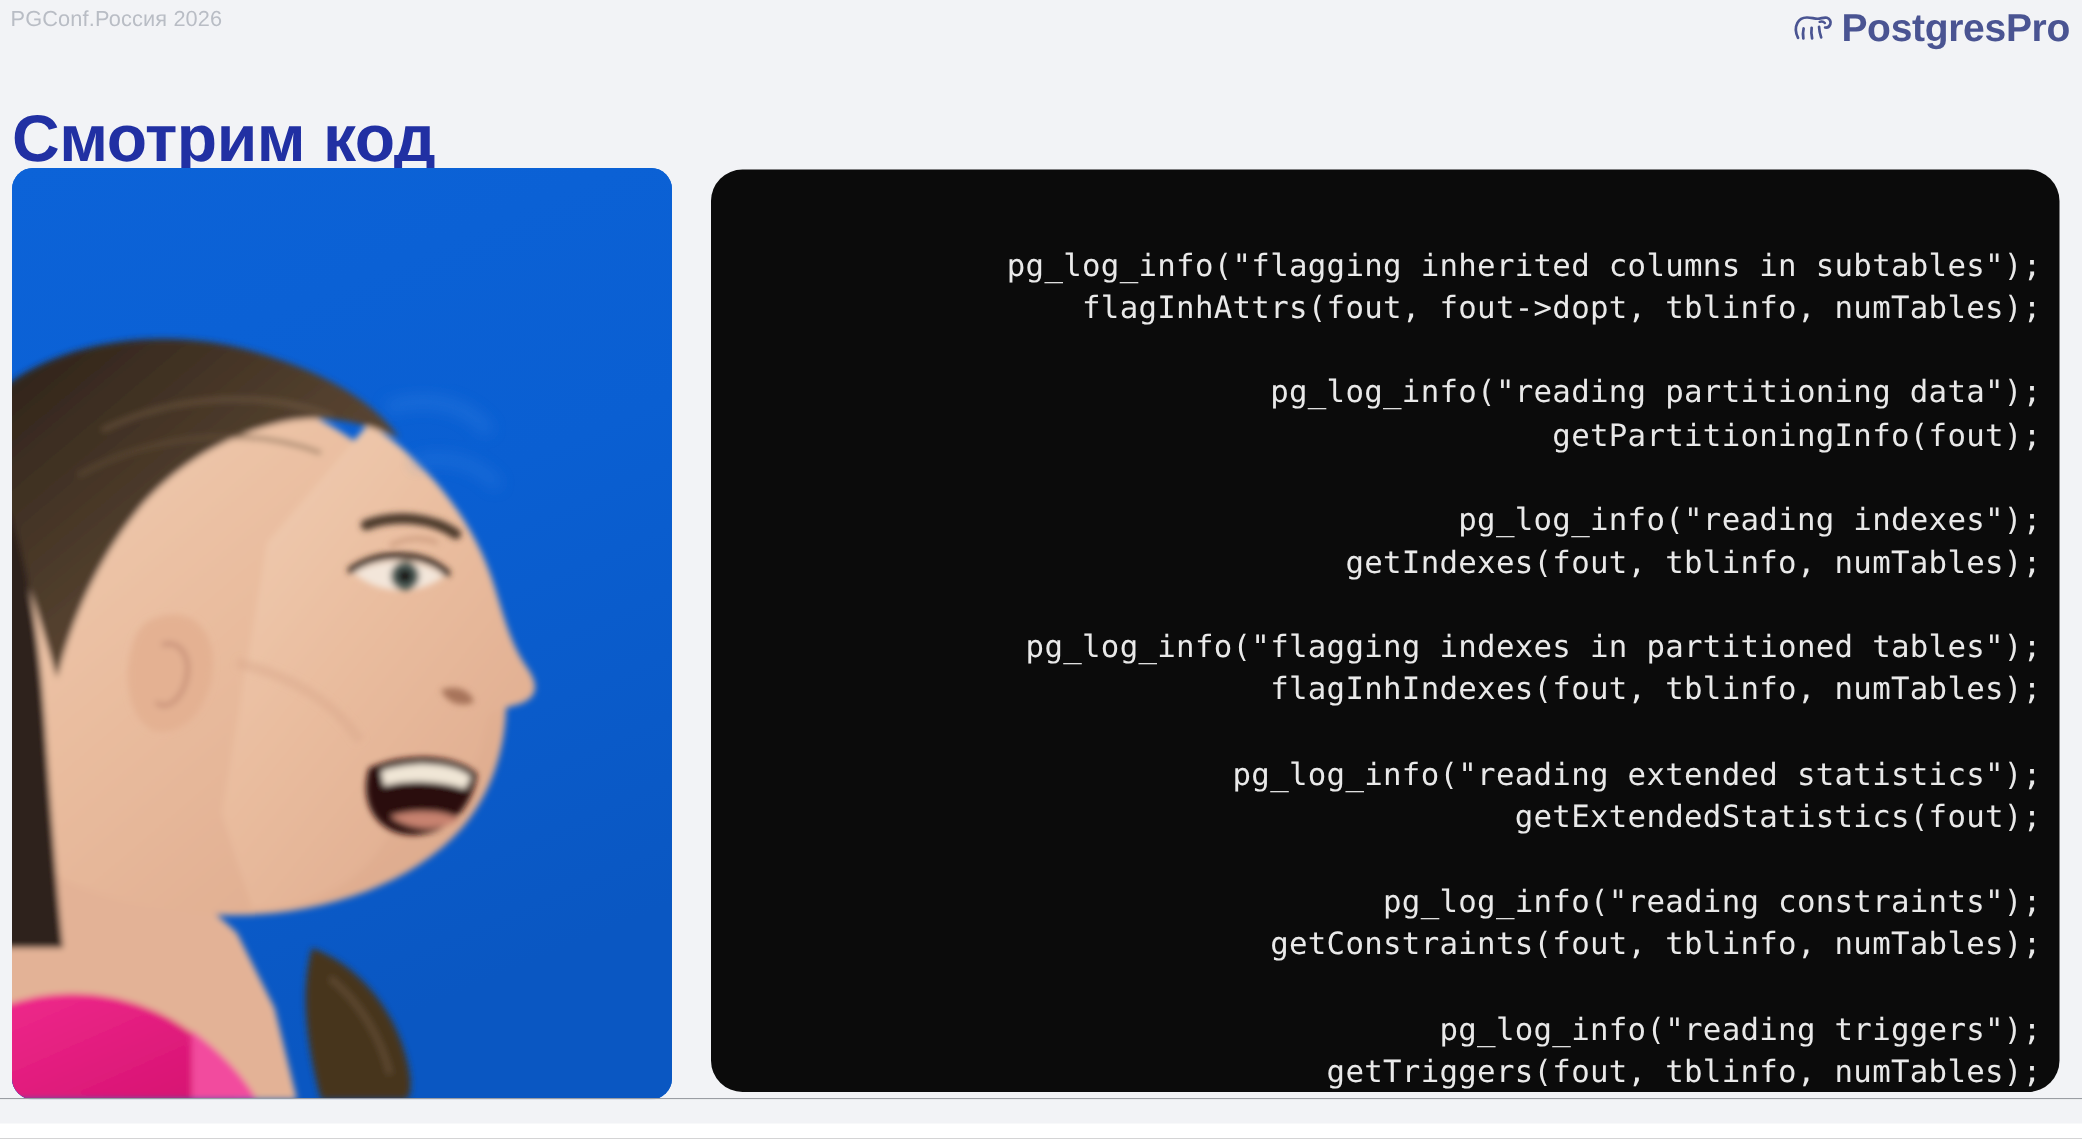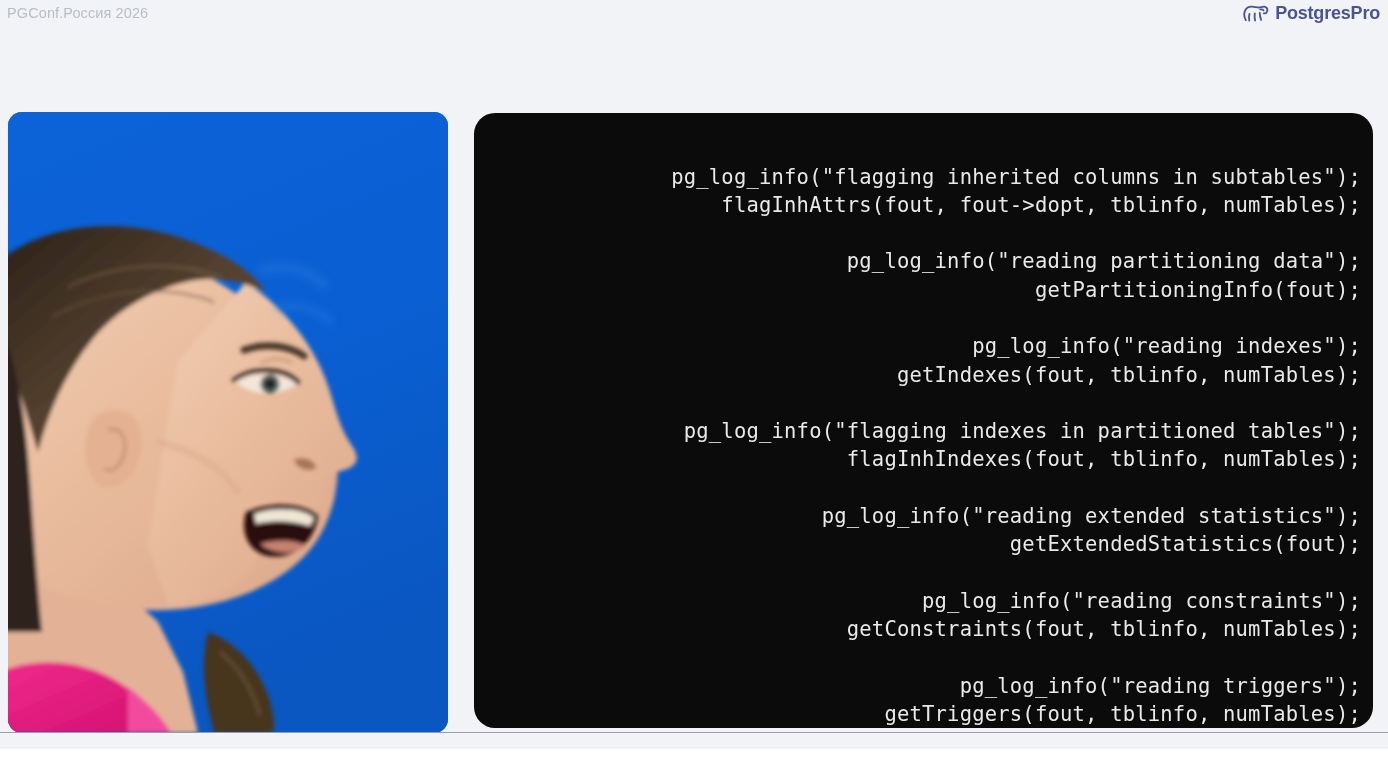--- a/index.html
+++ b/index.html
@@ -36,21 +36,21 @@
     display: flex;
     align-items: center;
     gap: 5px;
   }
   .brand-mark {
     width: 28px;
     height: 20px;
     display: block;
   }
   .brand-name {
-    font-size: 18px;
+    font-size: 26px;
     font-weight: bold;
     color: #4a5492;
     letter-spacing: -0.2px;
     white-space: nowrap;
   }
 
   
   .slide-title {
     position: absolute;
     left: 8px;
@@ -152,20 +152,21 @@
                  C30.2 4.0 31.4 6.3 30.6 8.6 C29.9 10.6 28.0 11.5 26.4 11.2" stroke="#4a5492" stroke-width="2.2" stroke-linecap="round" stroke-linejoin="round"></path>
         <path d="M9.0 12.0 C8.4 14.6 8.3 17.4 8.8 20.0" stroke="#4a5492" stroke-width="2.2" stroke-linecap="round"></path>
         <path d="M15.5 11.4 C15.1 14.2 15.2 17.2 15.9 20.0" stroke="#4a5492" stroke-width="2.2" stroke-linecap="round"></path>
         <path d="M21.5 10.6 C21.6 13.4 22.2 16.4 23.2 19.2" stroke="#4a5492" stroke-width="2.2" stroke-linecap="round"></path>
         <path d="M22.0 6.6 C23.6 6.0 25.2 6.4 26.2 7.6" stroke="#4a5492" stroke-width="2.0" stroke-linecap="round"></path>
       </svg>
     </span>
     <span class="brand-name">PostgresPro</span>
   </div>
 
+  <h1 class="slide-title">Смотрим код</h1>
 
   <div class="photo-card">
     <svg class="photo-svg" viewBox="0 0 440 621" preserveAspectRatio="xMidYMid slice" xmlns="http://www.w3.org/2000/svg" aria-hidden="true">
       <defs>
         <linearGradient id="bgBlue" x1="0" y1="0" x2="0.3" y2="1">
           <stop offset="0" stop-color="#0c63d8"></stop>
           <stop offset="0.5" stop-color="#0a5fd2"></stop>
           <stop offset="1" stop-color="#0a57c2"></stop>
         </linearGradient>
         <linearGradient id="skinG" x1="0.1" y1="0" x2="0.9" y2="1">

